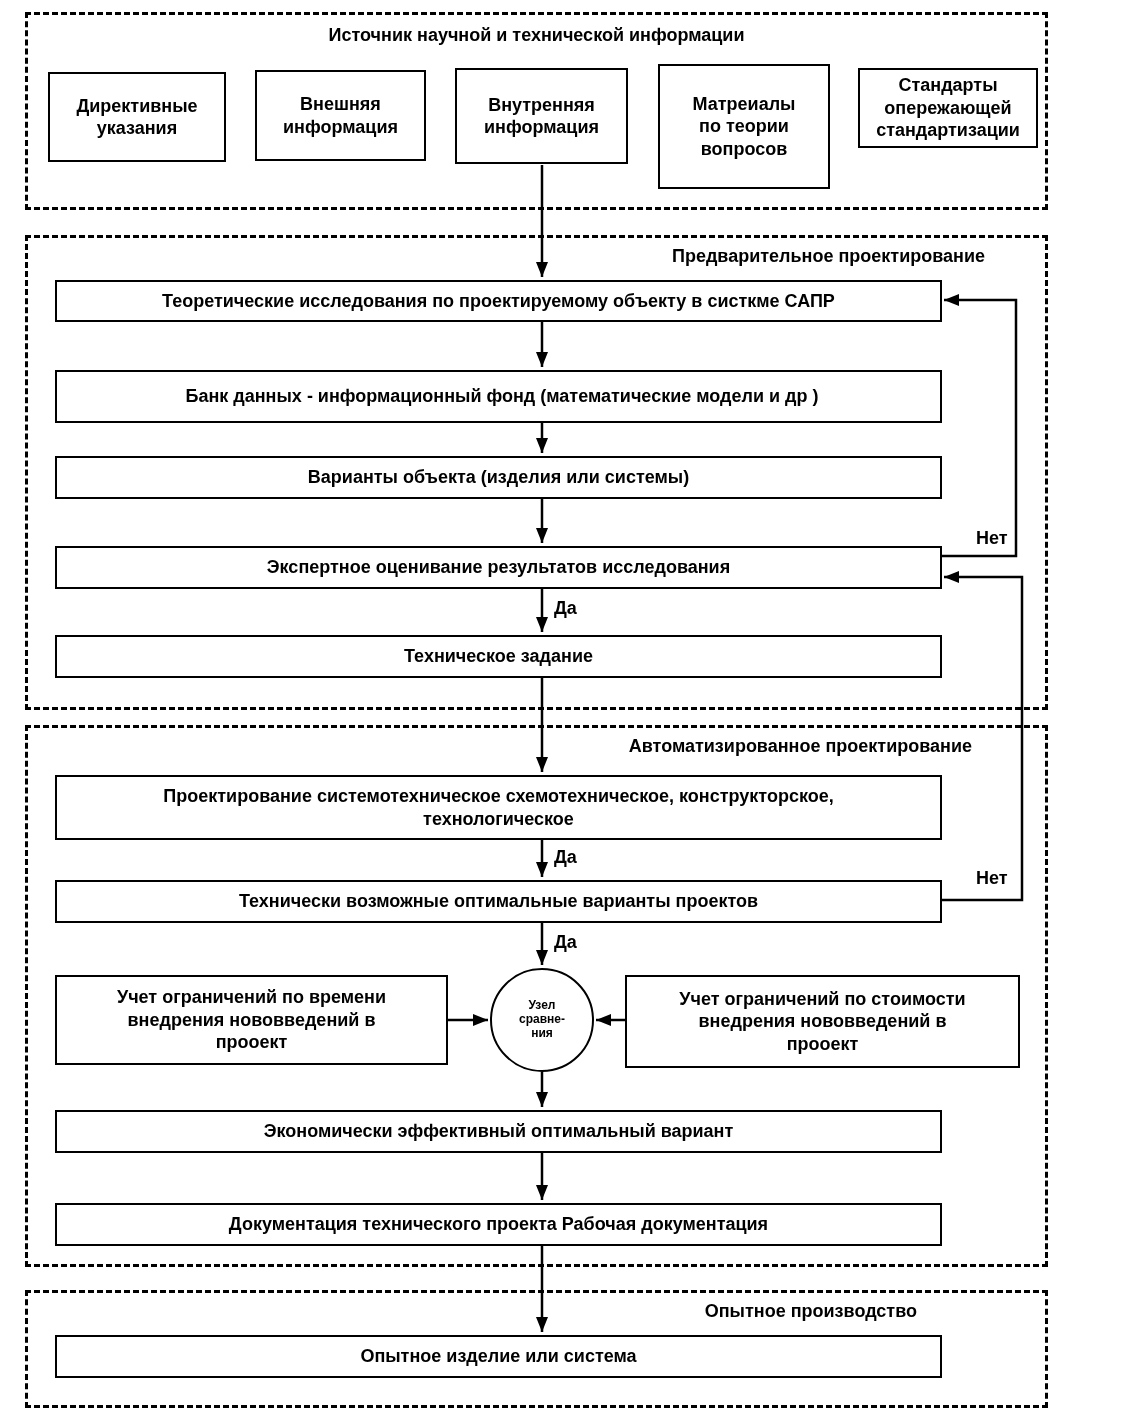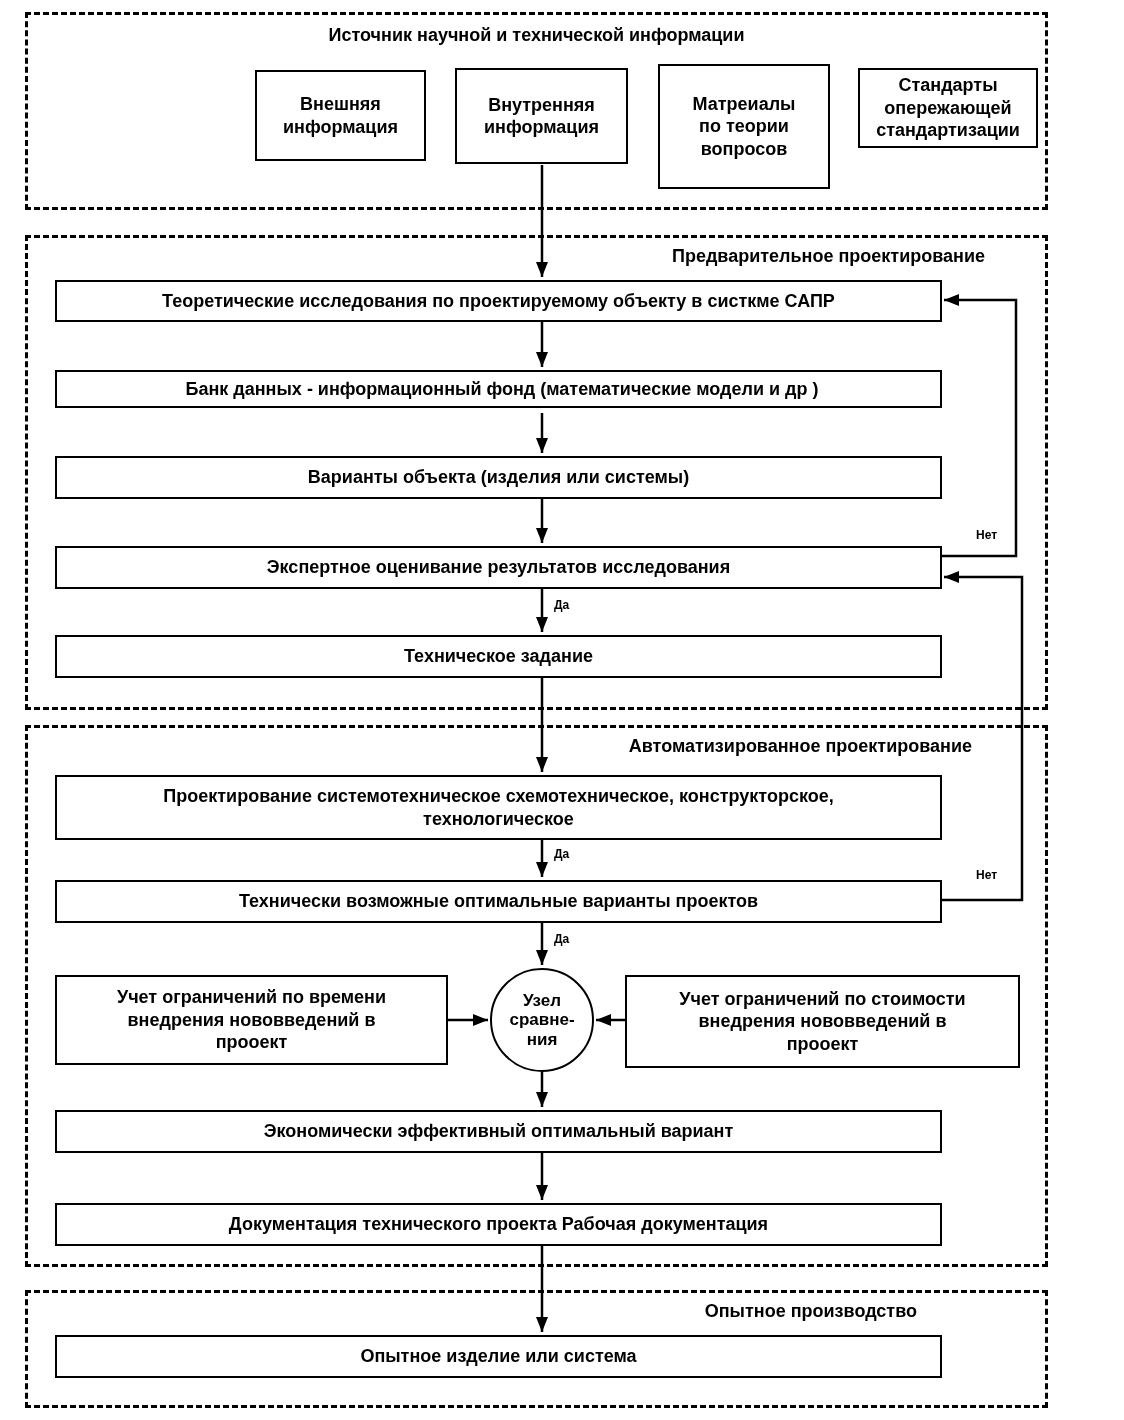--- a/index.html
+++ b/index.html
@@ -19,24 +19,24 @@
   }
   .box {
     position:absolute; border:2.5px solid #000; background:#fff; z-index:4;
     display:flex; align-items:center; justify-content:center;
     text-align:center; font-size:18px; font-weight:bold; line-height:1.25;
     padding:2px 10px; white-space:pre-line;
   }
   .node-circle {
     position:absolute; border:2.5px solid #000; border-radius:50%; background:#fff; z-index:4;
     display:flex; align-items:center; justify-content:center;
-    text-align:center; font-size:17px; font-weight:bold; line-height:1.15; white-space:pre-line;
+    text-align:center; font-size:12px; font-weight:bold; line-height:1.15; white-space:pre-line;
   }
   .lbl {
-    position:absolute; font-size:12px; font-weight:bold; z-index:5; white-space:nowrap;
+    position:absolute; font-size:18px; font-weight:bold; z-index:5; white-space:nowrap;
   }
 </style>
 </head>
 <body>
 
 <div class="canvas">
 
   <div class="section" style="left:25px; top:12px; width:1023px; height:198px;">
     <div class="section-title" style="left:50%; transform:translateX(-50%); top:10px;text-align:center;">Источник научной и технической информации</div>
   </div>
@@ -71,33 +71,35 @@
       <line x1="542" y1="1072" x2="542" y2="1107" marker-end="url(#ah)"></line>
       <line x1="542" y1="1153" x2="542" y2="1200" marker-end="url(#ah)"></line>
       <line x1="542" y1="1246" x2="542" y2="1332" marker-end="url(#ah)"></line>
       <line x1="448" y1="1020" x2="488" y2="1020" marker-end="url(#ah)"></line>
       <line x1="625" y1="1020" x2="596" y2="1020" marker-end="url(#ah)"></line>
       <polyline points="942,556 1016,556 1016,300 944,300" marker-end="url(#ah)"></polyline>
       <polyline points="942,900 1022,900 1022,577 944,577" marker-end="url(#ah)"></polyline>
     </g>
   </svg>
 
+  <div class="box" style="left:48px;  top:72px; width:178px; height:90px;">Директивные
+указания</div>
   <div class="box" style="left:255px; top:70px; width:171px; height:91px;">Внешняя
 информация</div>
   <div class="box" style="left:455px; top:68px; width:173px; height:96px;">Внутренняя
 информация</div>
   <div class="box" style="left:658px; top:64px; width:172px; height:125px;">Матреиалы
 по теории
 вопросов</div>
   <div class="box" style="left:858px; top:68px; width:180px; height:80px;">Стандарты
 опережающей
 стандартизации</div>
 
   <div class="box" style="left:55px; top:280px; width:887px; height:42px;">Теоретические исследования по проектируемому объекту в систкме САПР</div>
-  <div class="box" style="left:55px; top:370px; width:887px; height:38px;padding-left:17px;">Банк данных - информационный фонд (математические модели и др )</div>
+  <div class="box" style="left:55px; top:370px; width:887px; height:53px;padding-left:17px;">Банк данных - информационный фонд (математические модели и др )</div>
   <div class="box" style="left:55px; top:546px; width:887px; height:43px;">Экспертное оценивание результатов исследования</div>
   <div class="box" style="left:55px; top:456px; width:887px; height:43px;">Варианты объекта (изделия или системы)</div>
   <div class="box" style="left:55px; top:635px; width:887px; height:43px;">Техническое задание</div>
 
   <div class="box" style="left:55px; top:775px; width:887px; height:65px;">Проектирование  системотехническое  схемотехническое, конструкторское,
 технологическое</div>
   <div class="box" style="left:55px; top:880px; width:887px; height:43px;">Технически возможные оптимальные варианты проектов</div>
   <div class="box" style="left:55px; top:975px; width:393px; height:90px;">Учет ограничений по времени
 внедрения нововведений в
 прооект</div>

